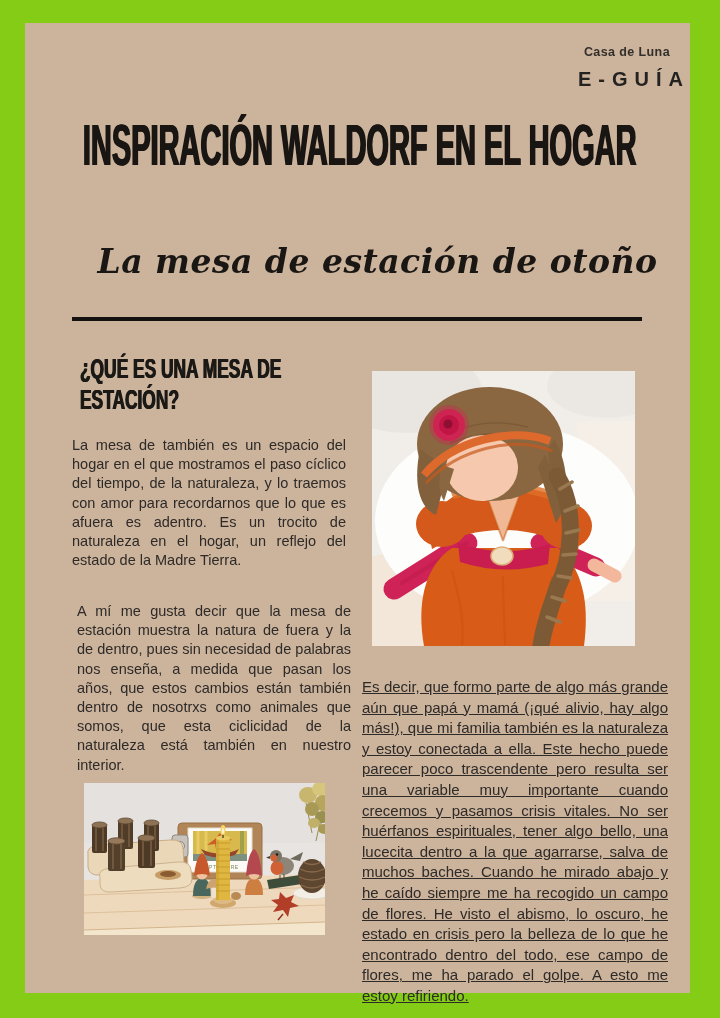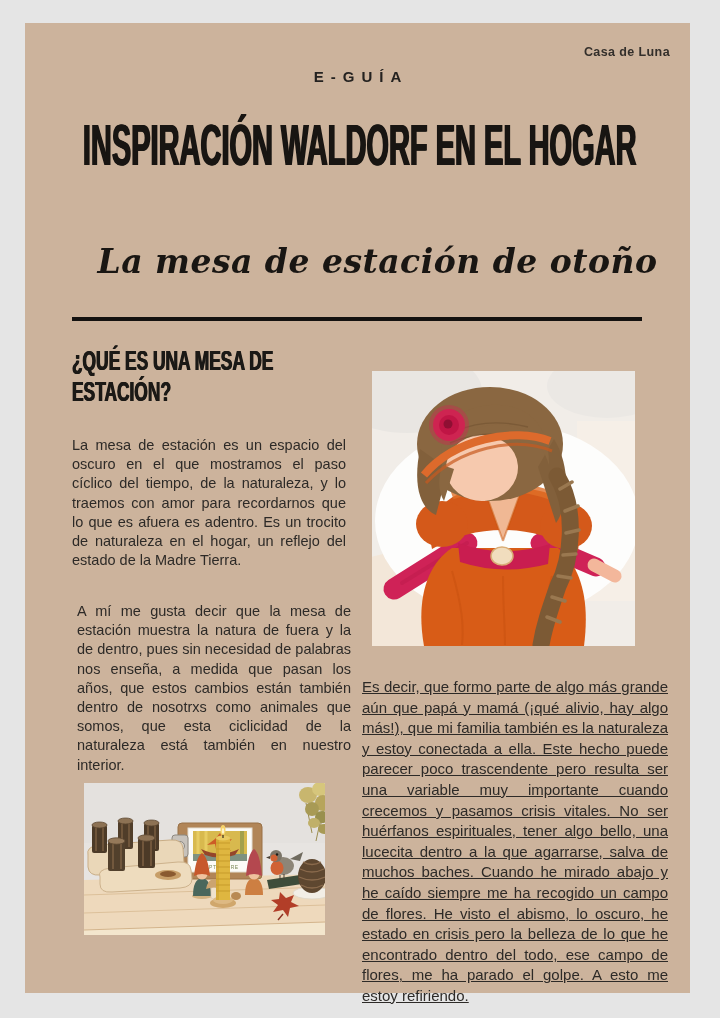--- a/index.html
+++ b/index.html
@@ -1,31 +1,31 @@
 <!DOCTYPE html>
 <html><head>
 <meta charset="utf-8">
 <style>
   html,body{margin:0;padding:0;background:#ffffff;}
-  .page{position:relative;width:720px;height:1018px;background:#e5e5e5;overflow:hidden;
+  .page{position:relative;width:720px;height:1018px;background:#84cc16;overflow:hidden;
         font-family:"Liberation Sans",sans-serif;}
   .panel{position:absolute;left:25px;top:23px;width:665px;height:970px;background:#ccb39c;}
   .brand{position:absolute;top:45px;right:50px;font-size:12.5px;font-weight:600;
          letter-spacing:.4px;color:#332f2b;}
-  .kicker{position:absolute;left:25px;top:68px;width:665px;text-align:center;text-indent:7px;
-          font-size:15px;font-weight:600;letter-spacing:7px;color:#242220;}
+  .kicker{position:absolute;left:25px;top:68px;width:665px;text-align:right;text-indent:7px;
+          font-size:20px;font-weight:600;letter-spacing:7px;color:#242220;}
   .title{position:absolute;left:25px;top:112px;width:665px;display:flex;justify-content:center;margin:2px;}
   .title span{display:inline-block;white-space:nowrap;font-weight:700;font-size:58px;line-height:62px;
           color:#181512;transform:scaleX(.5);
           text-shadow:1.4px 0 0 currentColor,-1.4px 0 0 currentColor;}
   .subtitle{position:absolute;left:25px;top:242px;width:665px;text-align:center;
           font-family:"DejaVu Serif",serif;font-style:italic;font-weight:700;
           font-size:33px;color:#191613;letter-spacing:.5px;margin-left:20px;}
   .rule{position:absolute;left:72px;top:317px;width:570px;height:4px;background:#141210;}
-  .heading{position:absolute;left:72px;top:345px;margin:0;}
+  .heading{position:absolute;left:72px;top:345px;margin:8px;}
   .heading span{display:inline-block;width:400px;font-weight:700;font-size:28px;line-height:31px;
           color:#1b1916;transform:scaleX(.62);transform-origin:0 0;
           text-shadow:.8px 0 0 currentColor,-.8px 0 0 currentColor;}
   .body{position:absolute;margin:0;color:#2d2a27;text-align:justify;hyphens:none;}
   .p1{left:72px;top:436px;width:274px;font-size:14.5px;line-height:19.2px;}
   .p2{left:77px;top:602px;width:274px;font-size:14.5px;line-height:19.2px;}
   .p3{left:362px;top:677px;width:306px;font-size:15px;line-height:20.6px;text-decoration:underline;}
   .photo{position:absolute;overflow:hidden;}
   .photo-doll{left:372px;top:371px;width:263px;height:275px;}
   .photo-nature{left:84px;top:783px;width:241px;height:152px;}
@@ -39,21 +39,21 @@
 
   <div class="brand">Casa de Luna</div>
   <div class="kicker">E-GUÍA</div>
   <h1 class="title">
       <span>INSPIRACIÓN WALDORF EN EL HOGAR</span>
     </h1>
   <div class="subtitle">La mesa de estación de otoño</div>
   <div class="rule"></div>
 
   <h2 class="heading"><span>¿QUÉ ES UNA MESA DE ESTACIÓN?</span></h2>
-  <p class="body p1">La mesa de estación es un espacio del oscuro en el que mostramos el paso cíclico del tiempo, de la naturaleza, y lo traemos con amor para recordarnos que lo que es afuera es adentro. Es un trocito de naturaleza en el hogar, un reflejo del estado de la Madre Tierra.</p>
+  <p class="body p1">La mesa de también es un espacio del hogar en el que mostramos el paso cíclico del tiempo, de la naturaleza, y lo traemos con amor para recordarnos que lo que es afuera es adentro. Es un trocito de naturaleza en el hogar, un reflejo del estado de la Madre Tierra.</p>
   <p class="body p2">A mí me gusta decir que la mesa de estación muestra la natura de fuera y la de dentro, pues sin necesidad de palabras nos enseña, a medida que pasan los años, que estos cambios están también dentro de nosotrxs como animales que somos, que esta ciclicidad de la naturaleza está también en nuestro interior.</p>
   <p class="body p3">Es decir, que formo parte de algo más grande aún que papá y mamá (¡qué alivio, hay algo más!), que mi familia también es la naturaleza y estoy conectada a ella. Este hecho puede parecer poco trascendente pero resulta ser una variable muy importante cuando crecemos y pasamos crisis vitales. No ser huérfanos espirituales, tener algo bello, una lucecita dentro a la que agarrarse, salva de muchos baches. Cuando he mirado abajo y he caído siempre me ha recogido un campo de flores. He visto el abismo, lo oscuro, he estado en crisis pero la belleza de lo que he encontrado dentro del todo, ese campo de flores, me ha parado el golpe. A esto me estoy refiriendo.</p>
 
   <div class="photo photo-doll">
     <svg width="263" height="275" viewBox="0 0 263 275" xmlns="http://www.w3.org/2000/svg">
       <g>
         <rect width="263" height="275" fill="#f1ede8"></rect>
         <ellipse cx="40" cy="250" rx="100" ry="70" fill="#f3e7d9"></ellipse>
         <rect x="205" y="50" width="58" height="180" fill="#f6efe7"></rect>
         <ellipse cx="135" cy="150" rx="132" ry="98" fill="#fdfdfc"></ellipse>

